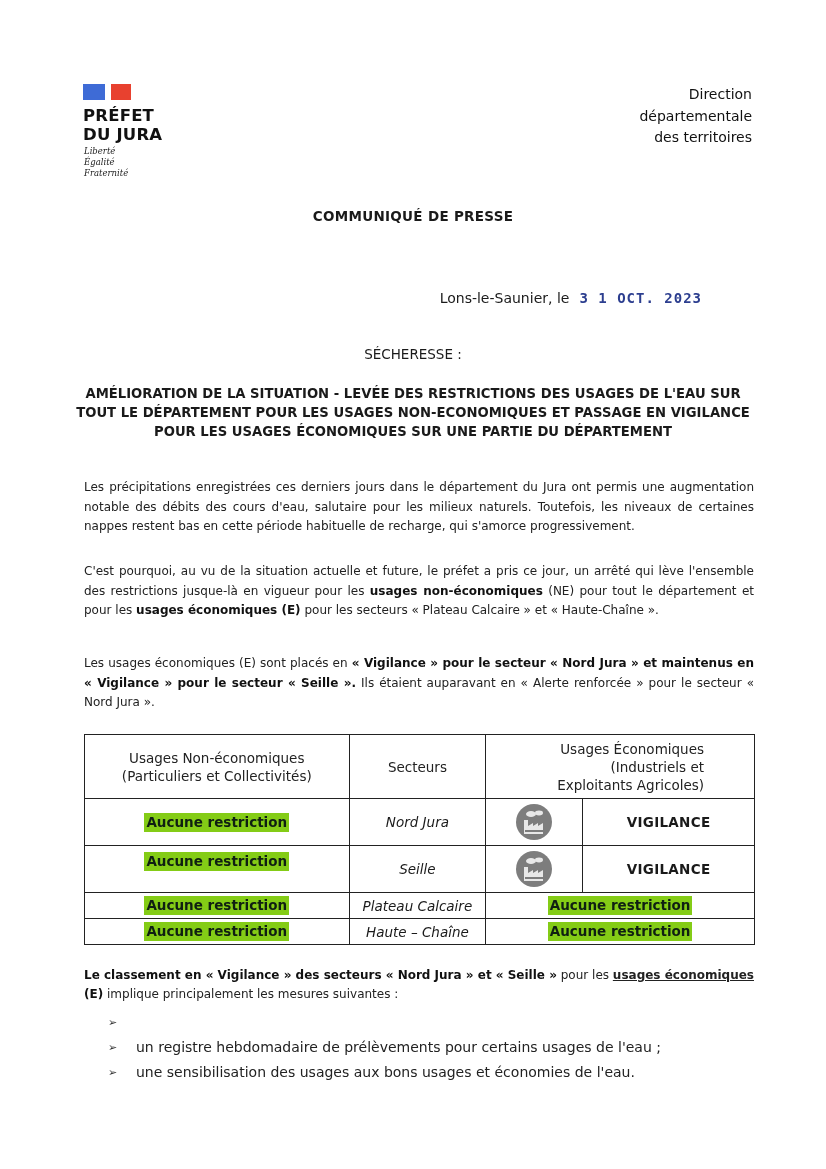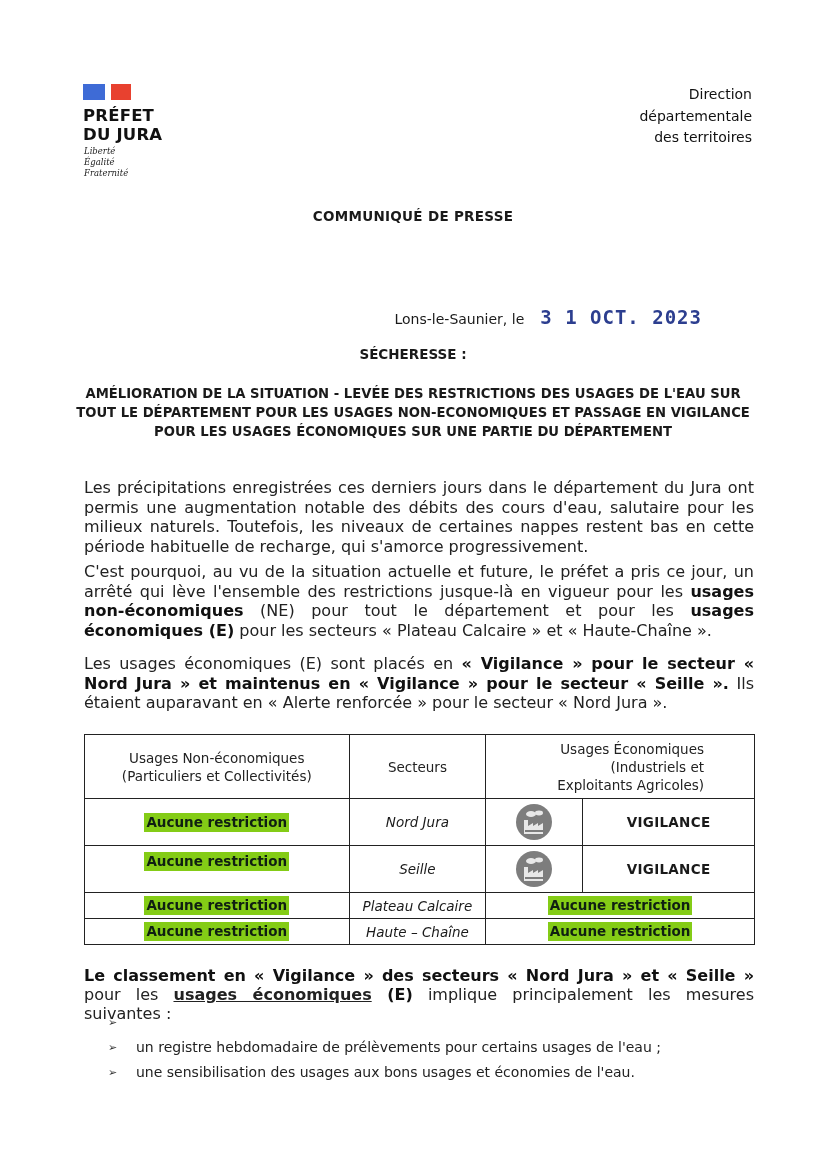--- a/index.html
+++ b/index.html
@@ -21,35 +21,35 @@
     left: 84px; top: 146px; font-family: "DejaVu Serif", serif; font-style: italic;
     font-size: 8.5px; line-height: 11px; color: #222;
   }
   .direction {
     right: 74px; top: 84px; text-align: right; font-size: 14px; line-height: 21.5px; color: #111;
   }
   .communique {
     left: 0; width: 826px; top: 208px; text-align: center; font-size: 13.5px; letter-spacing: 0.3px; font-weight: bold;
   }
   .dateline {
-    right: 124px; top: 306px; font-size: 14px; display: flex; align-items: baseline; gap: 16px;
+    right: 124px; top: 290px; font-size: 14px; display: flex; align-items: baseline; gap: 10px;
   }
   .stamp {
-    font-family: "DejaVu Sans Mono", monospace; color: #2c3e8f; font-weight: bold; font-size: 19px;
+    font-family: "DejaVu Sans Mono", monospace; color: #2c3e8f; font-weight: bold; font-size: 14px;
     letter-spacing: 1px;
   }
   .section-title {
-    left: 0; width: 826px; top: 346px; text-align: center; font-size: 13.5px; font-weight: bold;
+    left: 0; width: 826px; top: 346px; text-align: center; font-size: 13.5px; font-weight: normal;
   }
   .headline {
     left: 70px; width: 686px; top: 384px; text-align: center; font-size: 13.2px; font-weight: bold;
     line-height: 19px;
   }
   .para {
-    left: 84px; width: 670px; font-size: 16px; line-height: 19.5px; text-align: justify; color: #222;
+    left: 84px; width: 670px; font-size: 12px; line-height: 19.5px; text-align: justify; color: #222;
   }
   .para b { color: #111; }
   .p1 { top: 478px; }
   .p2 { top: 562px; }
   .p3 { top: 646px; margin-top: 8px; }
   
   table.restr {
     position: absolute; left: 84px; top: 734px; width: 671px; border-collapse: collapse;
     font-size: 13.5px;
   }

